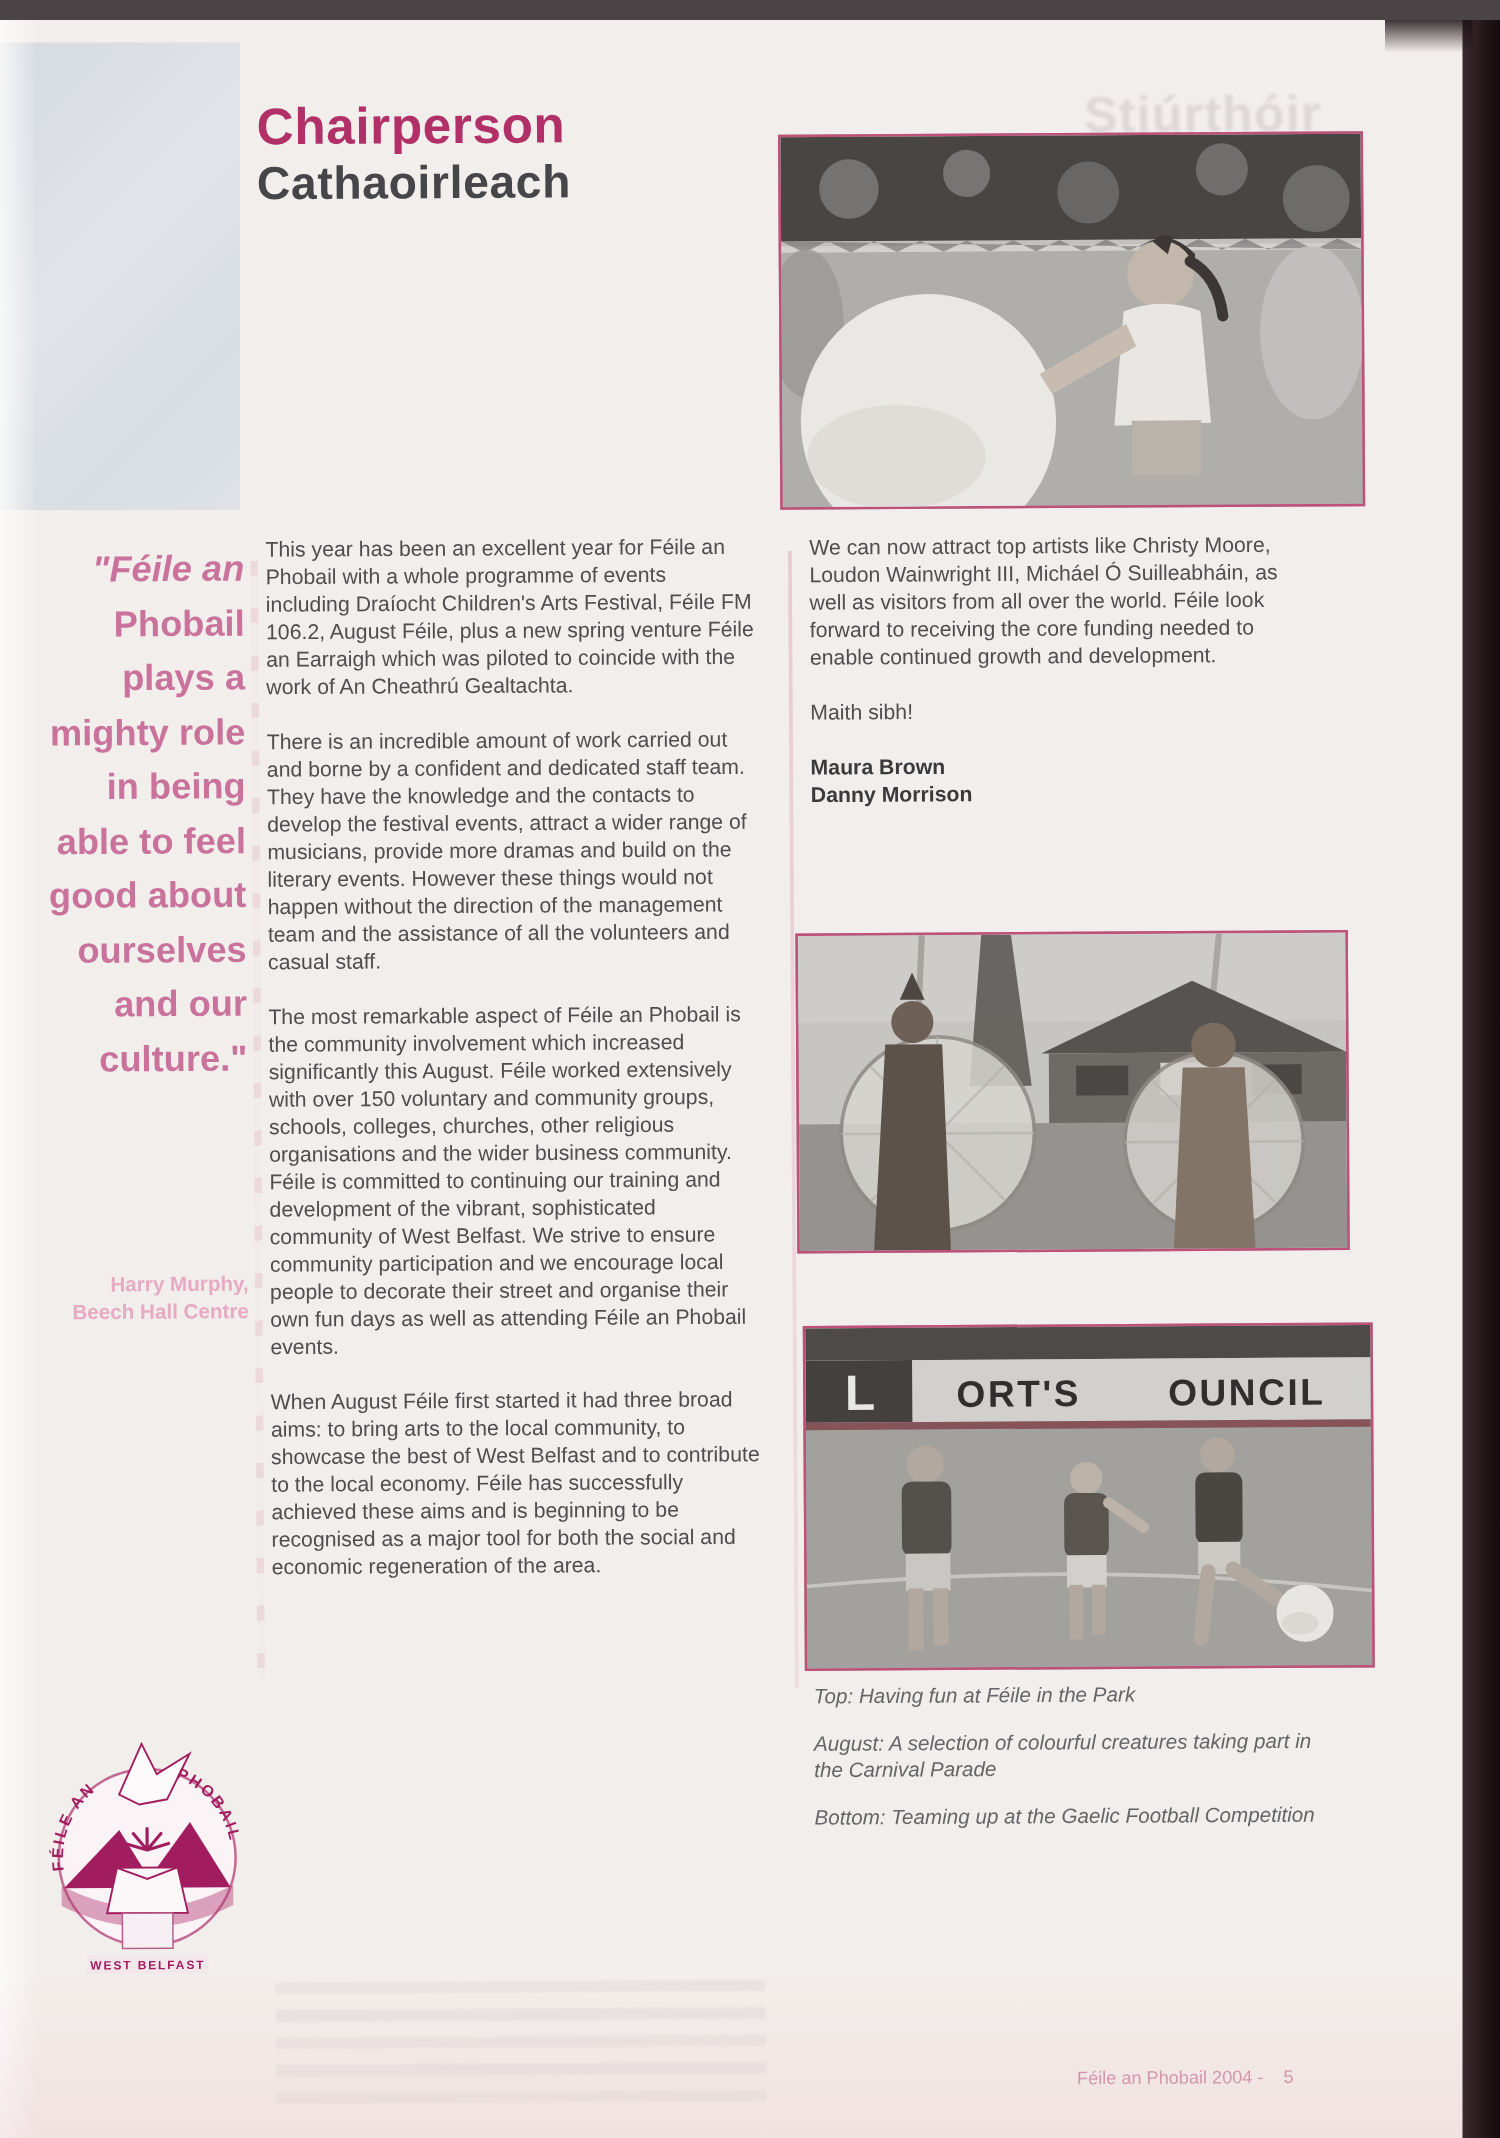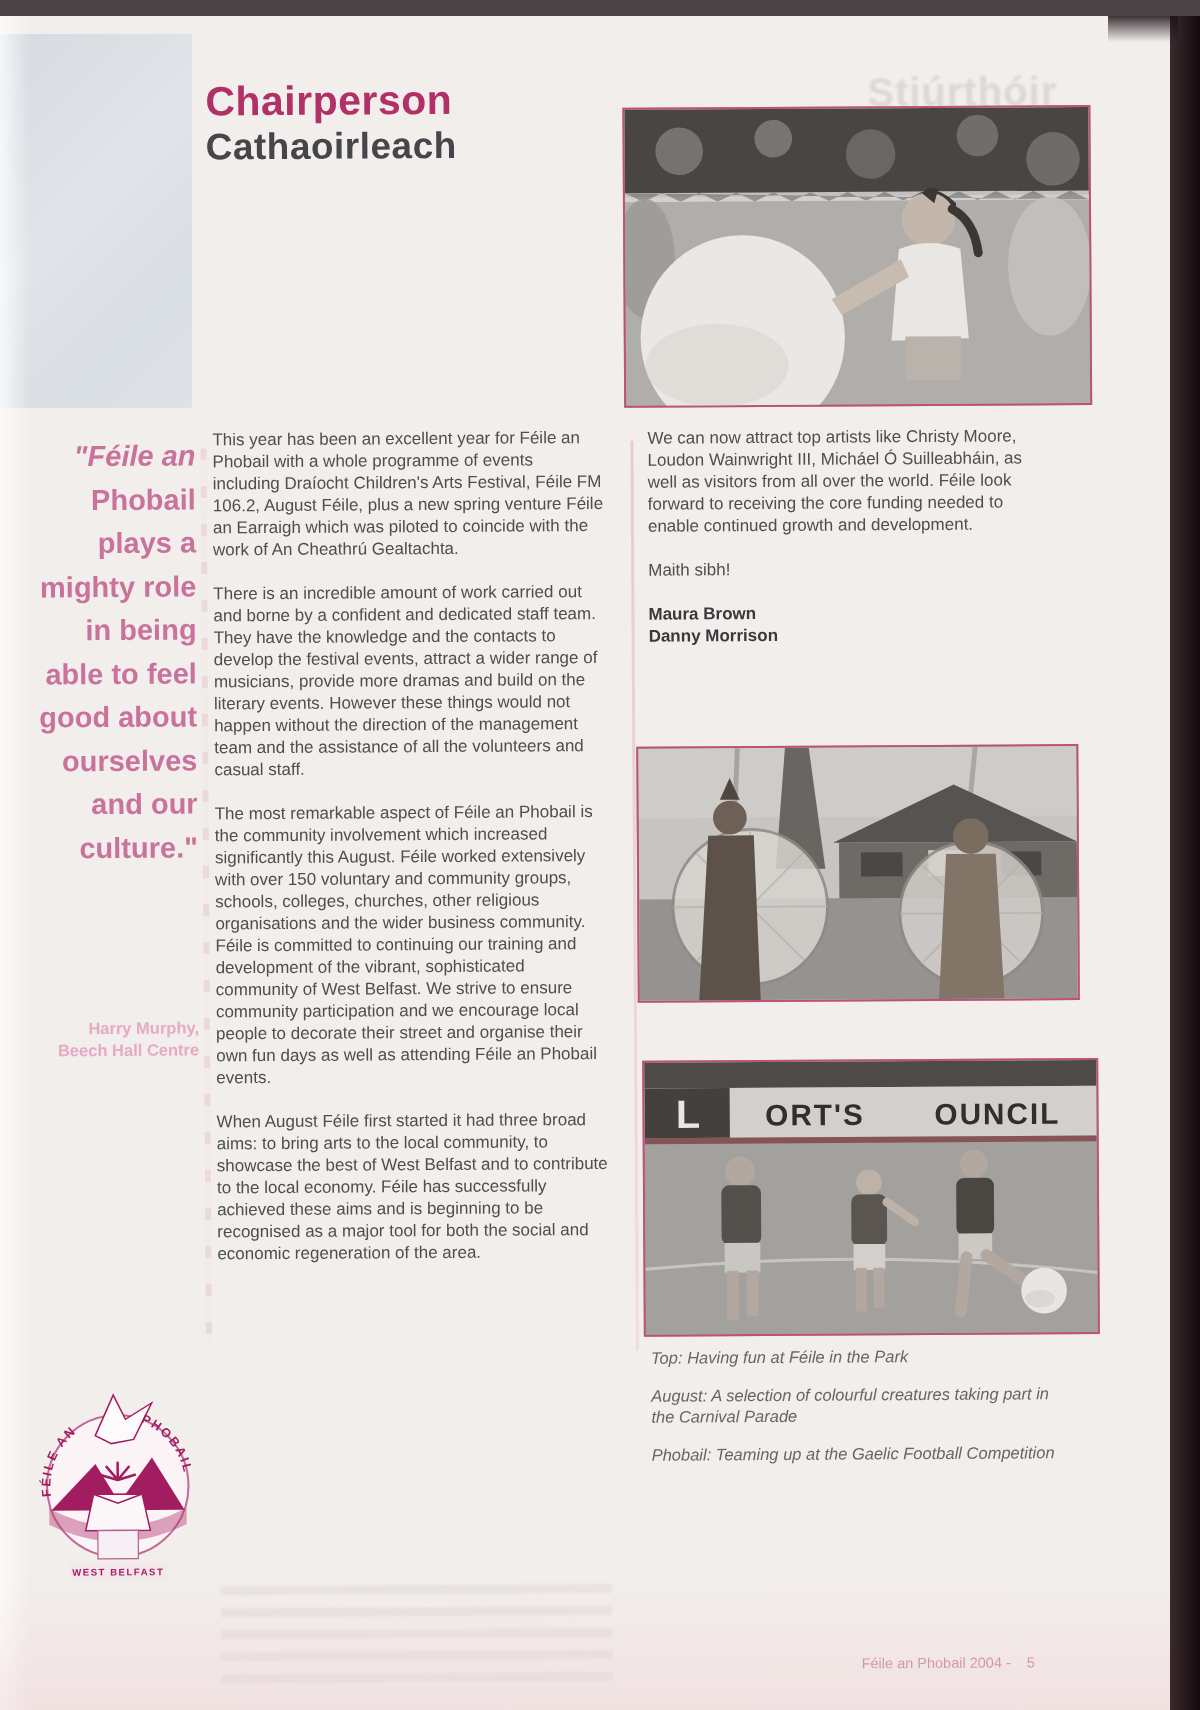--- a/index.html
+++ b/index.html
@@ -197,21 +197,21 @@
         <path d="M 324 198 L 318 252" stroke="#b3a89f" stroke-width="12" stroke-linecap="round"></path>
         <path d="M 344 196 L 382 222" stroke="#b3a89f" stroke-width="12" stroke-linecap="round"></path>
         <circle cx="402" cy="232" r="23" fill="#e8e6e2"></circle>
         <ellipse cx="398" cy="240" rx="15" ry="9" fill="#d4d1cc" opacity=".7"></ellipse>
       </svg>
     </figure>
 
     <div class="captions">
       <p><span class="cap-label">Top:</span> <span>Having fun at Féile in the Park</span></p>
       <p><span class="cap-label">August:</span> <span>A selection of colourful creatures taking part in the Carnival Parade</span></p>
-      <p><span class="cap-label">Phobail:</span> <span>Teaming up at the Gaelic Football Competition</span></p>
+      <p><span class="cap-label">Bottom:</span> <span>Teaming up at the Gaelic Football Competition</span></p>
     </div>
 
     <div class="logo">
       <svg viewBox="0 0 160 200">
         <defs>
           <path id="arcL" d="M 14 114 A 67 67 0 0 1 57 41"></path>
           <path id="arcR" d="M 103 41 A 67 67 0 0 1 146 114"></path>
         </defs>
         <circle cx="80" cy="104" r="70" fill="#fbf4f7" stroke="#c36a95" stroke-width="2"></circle>
         <path d="M 14 128 L 58 82 L 86 128 Z" fill="#a21d5f"></path>

